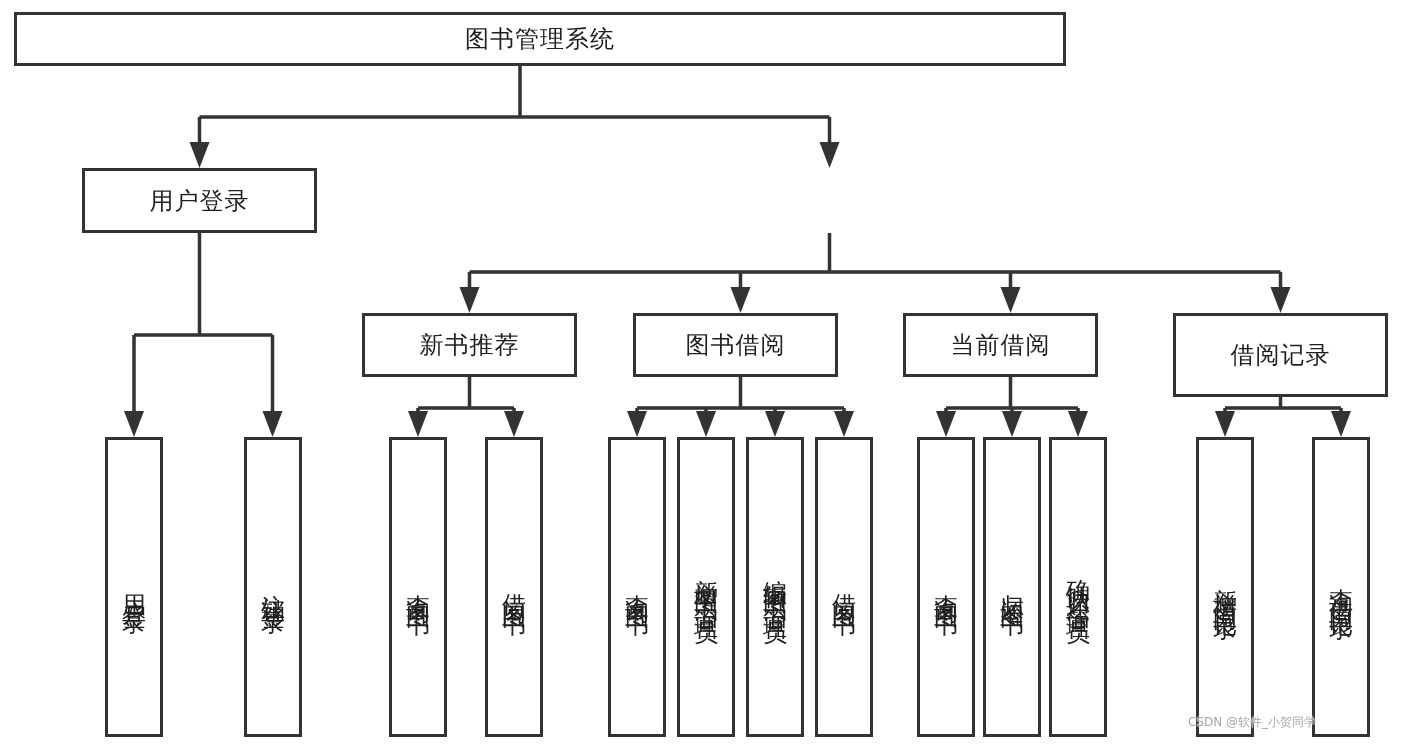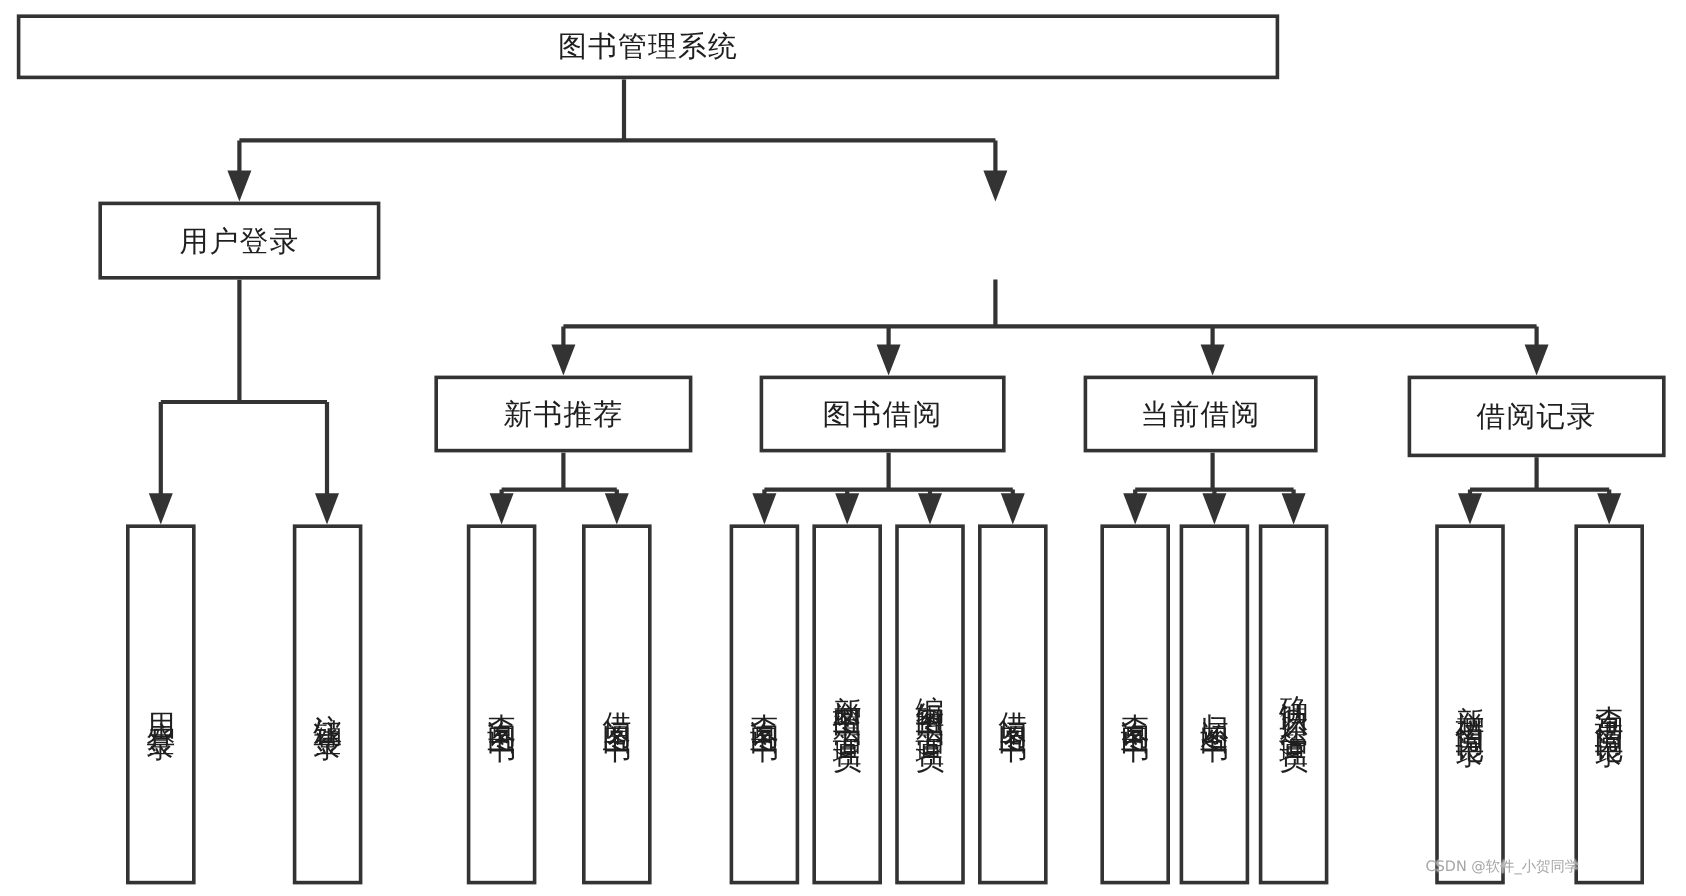--- a/index.html
+++ b/index.html
@@ -109,21 +109,21 @@
 
   <div class="node h" style="left:362px;top:313px;width:215px;height:64px;">
     <span>新书推荐</span>
   </div>
   <div class="node h" style="left:633px;top:313px;width:205px;height:64px;">
     <span>图书借阅</span>
   </div>
   <div class="node h" style="left:903px;top:313px;width:195px;height:64px;">
     <span>当前借阅</span>
   </div>
-  <div class="node h" style="left:1173px;top:313px;width:215px;height:68px;font-family:Liberation Mono, monospace;">
+  <div class="node h" style="left:1173px;top:313px;width:215px;height:84px;font-family:Liberation Mono, monospace;">
     <span>借阅记录</span>
   </div>
 
   <div class="node leaf" style="left:105px;">
     <span class="vtext">用户登录</span>
   </div>
   <div class="node leaf" style="left:244px;">
     <span class="vtext">注销登录</span>
   </div>
 

